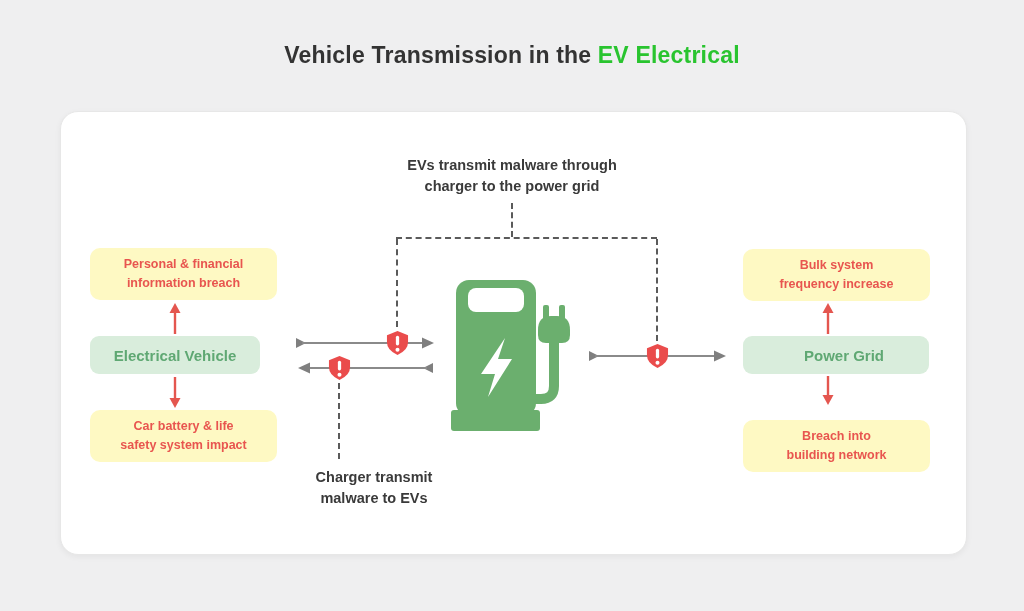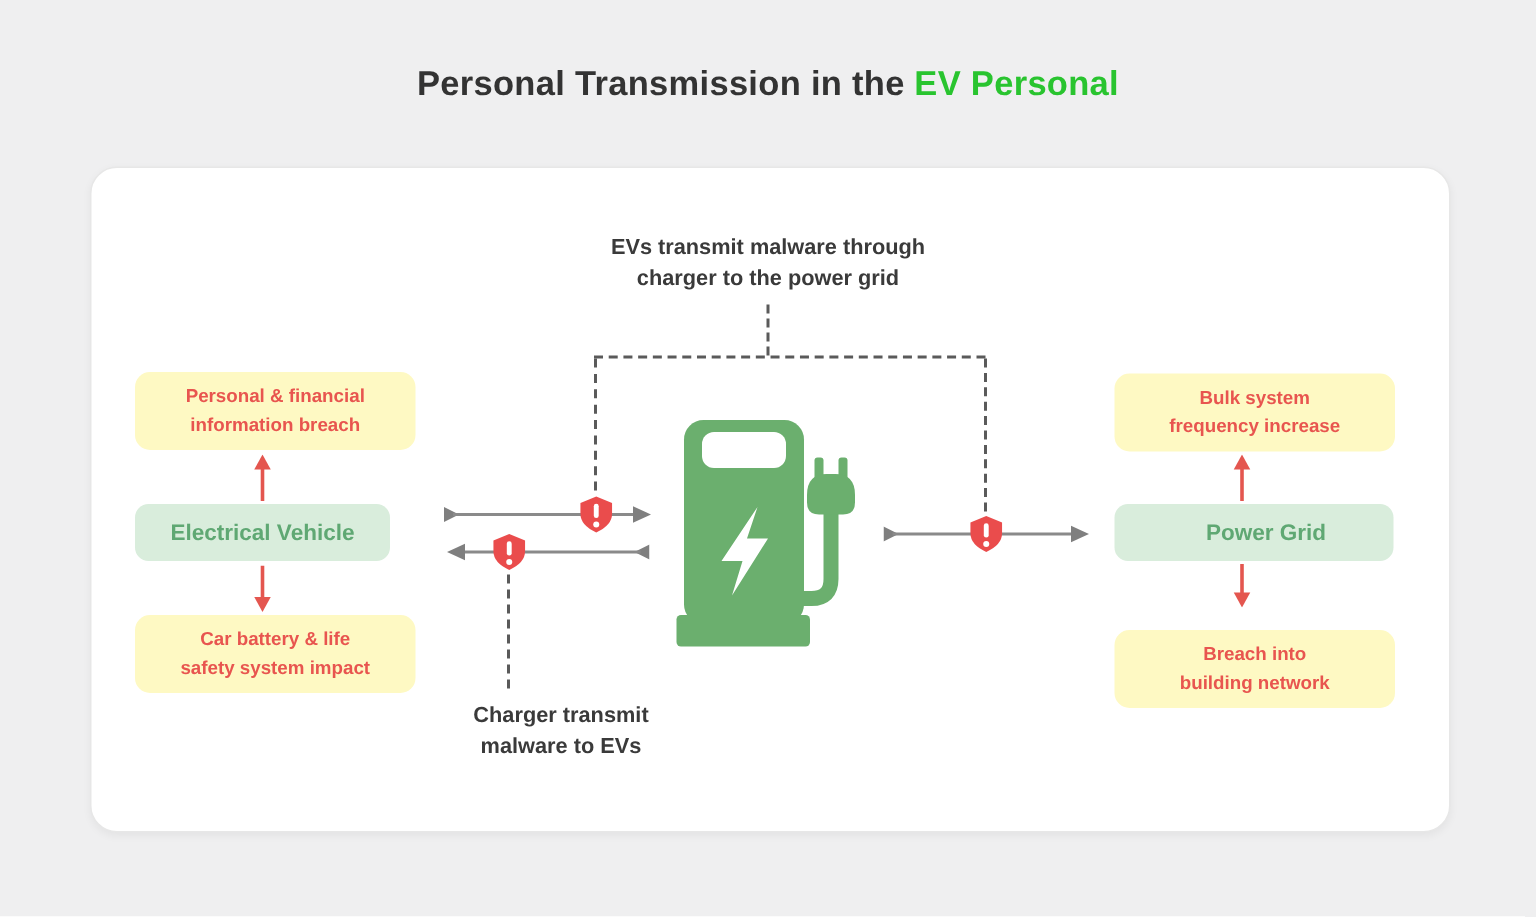--- a/index.html
+++ b/index.html
@@ -29,21 +29,21 @@
 
   .flip-x{transform:scaleX(-1);}
   .flip-y{transform:scaleY(-1);}
 </style>
 </head>
 <body>
 
 <div class="screen">
 
   <div class="title">
-    <span>Personal Transmission in the</span><span class="hl">EV Personal</span>
+    <span>Vehicle Transmission in the</span><span class="hl">EV Electrical</span>
   </div>
 
   <div class="card"></div>
 
   <div class="dark-label" style="left:362px;top:155px;width:300px;">EVs transmit malware through
 charger to the power grid</div>
 
   <div class="dark-label" style="left:274px;top:467px;width:200px;">Charger transmit
 malware to EVs</div>
 

